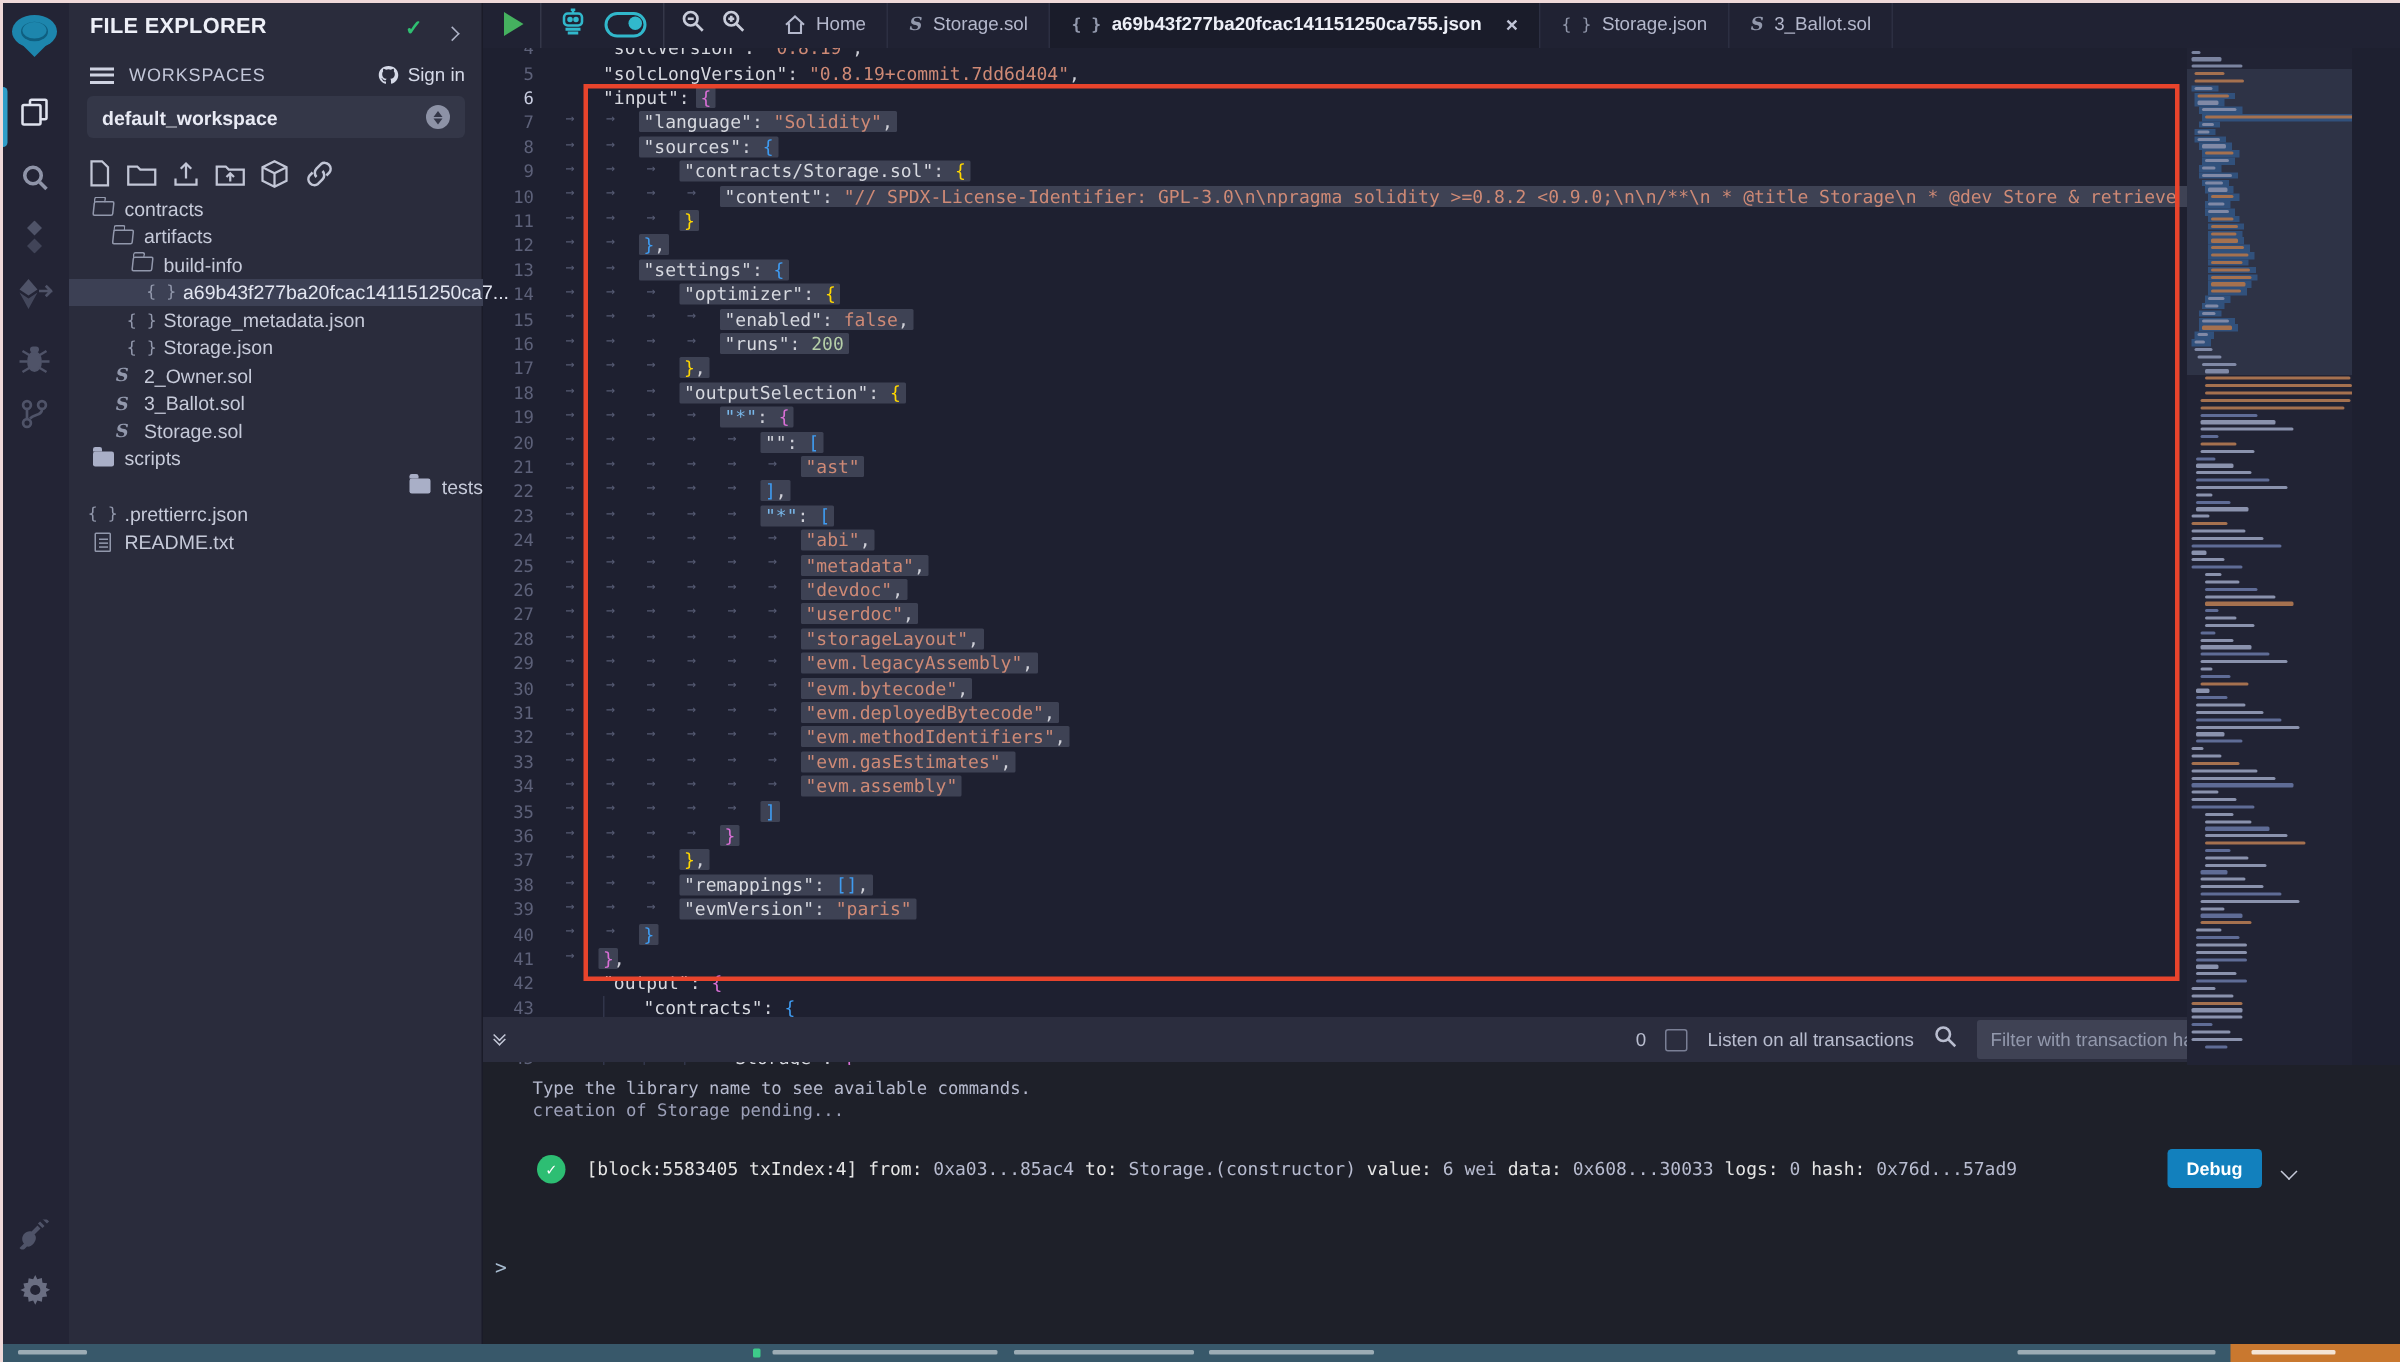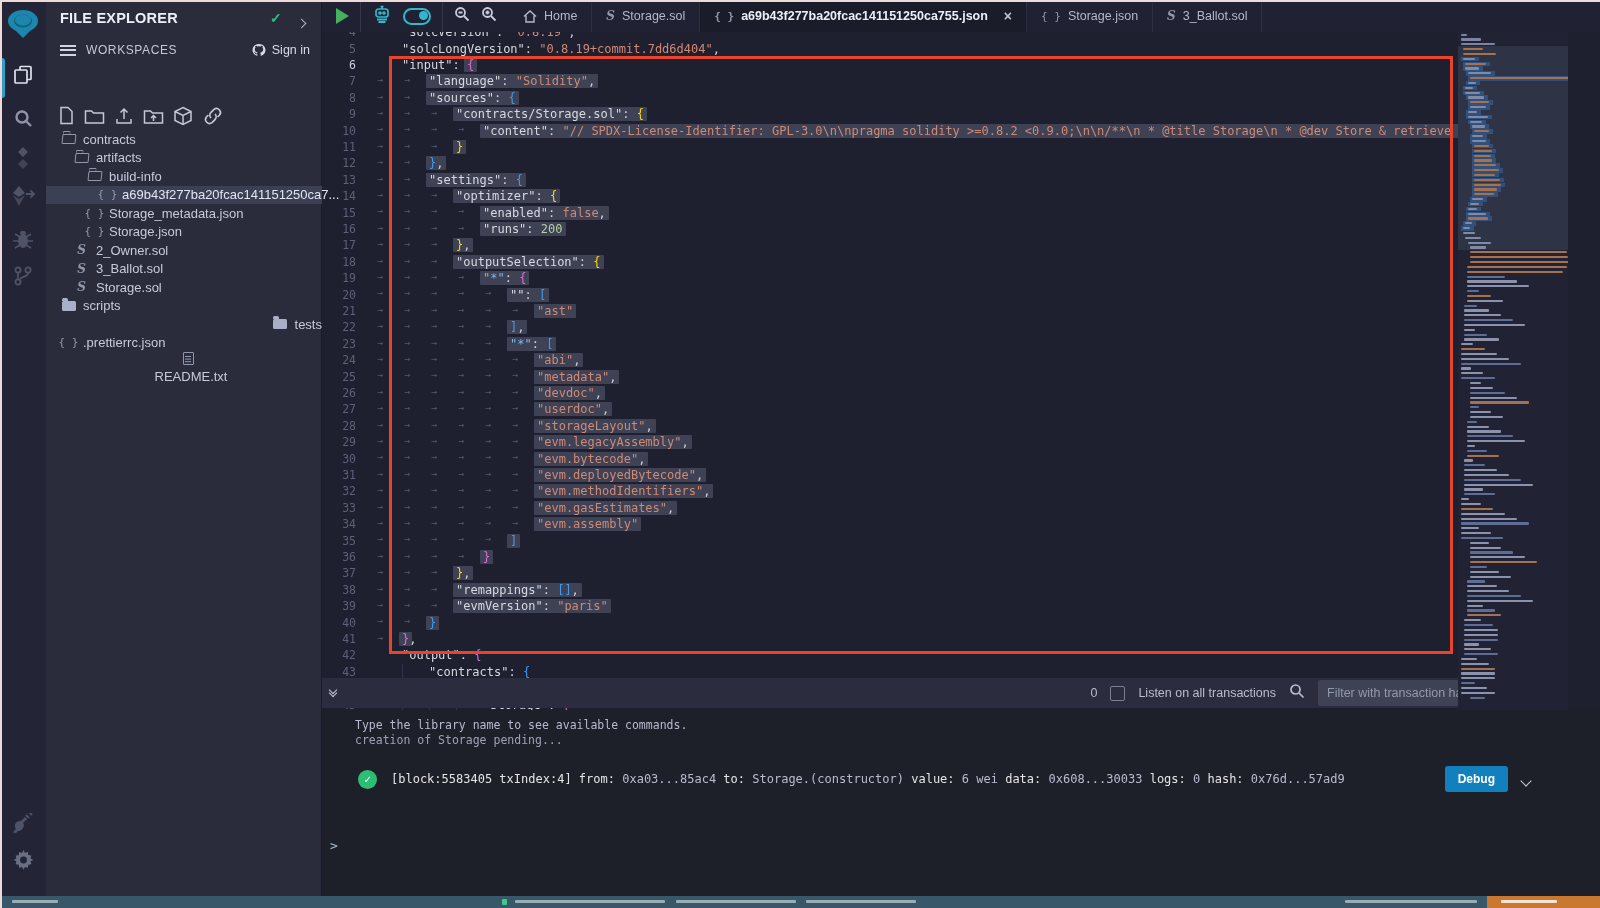--- a/index.html
+++ b/index.html
@@ -200,20 +200,24 @@
       <span class="hamburger"></span>
       <span class="ws-label">WORKSPACES</span>
       <span class="signin">
         <svg width="16" height="14" viewBox="0 0 16 14">
             <path d="M8 1 C4 1 1.5 3.8 1.5 7 c0 2.8 1.8 5 4.4 5.8 .3 0 .45-.15 .45-.35 v-1.2 c-1.8.4-2.2-.8-2.2-.8 -.3-.75-.7-.95-.7-.95 -.6-.4 0-.4 0-.4 .65 0 1 .7 1 .7 .6 1 1.5.7 1.9.55 .05-.45.25-.7.45-.85 -1.45-.15-3-.7-3-3.2 0-.7.25-1.3.65-1.75 -.05-.2-.3-.85.1-1.75 0 0 .55-.2 1.8.65 a6 6 0 0 1 3.3 0 c1.25-.85 1.8-.65 1.8-.65 .4.9.15 1.55.1 1.75 .4.45.65 1.05.65 1.75 0 2.5-1.55 3.05-3 3.2 .25.2.45.6.45 1.2 v1.8 c0 .2.15.35.45.35 C12.7 12 14.5 9.8 14.5 7 14.5 3.8 12 1 8 1Z" fill="#d6dae8"></path>
           </svg>
         <span>Sign in</span>
       </span>
     </div>
 
+    <div class="ws-dropdown">
+      <span class="name">default_workspace</span>
+      <span class="ws-caret"></span>
+    </div>
 
     <div class="fe-toolbar">
       <span>
           <svg width="17" height="20" viewBox="0 0 17 20" fill="none" stroke="#c2c6d6" stroke-width="1.5">
             <path d="M3 1.5 h7 l4 4 v12 h-11 Z"></path>
           </svg>
         </span>
       <span>
           <svg width="21" height="20" viewBox="0 0 21 20" fill="none" stroke="#c2c6d6" stroke-width="1.5">
             <path d="M1.5 5 h6 l2 2 h10 v10 h-18 Z"></path>
@@ -309,21 +313,21 @@
             <span class="folder-closed"></span>
           </span>
           <span>tests</span>
         </div>
         <div class="trow" style="padding-left: 14px;">
           <span class="ticon">
             <span class="braces">{ }</span>
           </span>
           <span>.prettierrc.json</span>
         </div>
-        <div class="trow" style="padding-left: 14px; flex-direction: column;">
+        <div class="trow" style="padding-left: 14px;">
           <span class="ticon">
             <span class="docicon"></span>
           </span>
           <span>README.txt</span>
         </div>
       </div>
   </aside>
 
   <main id="main">
 

